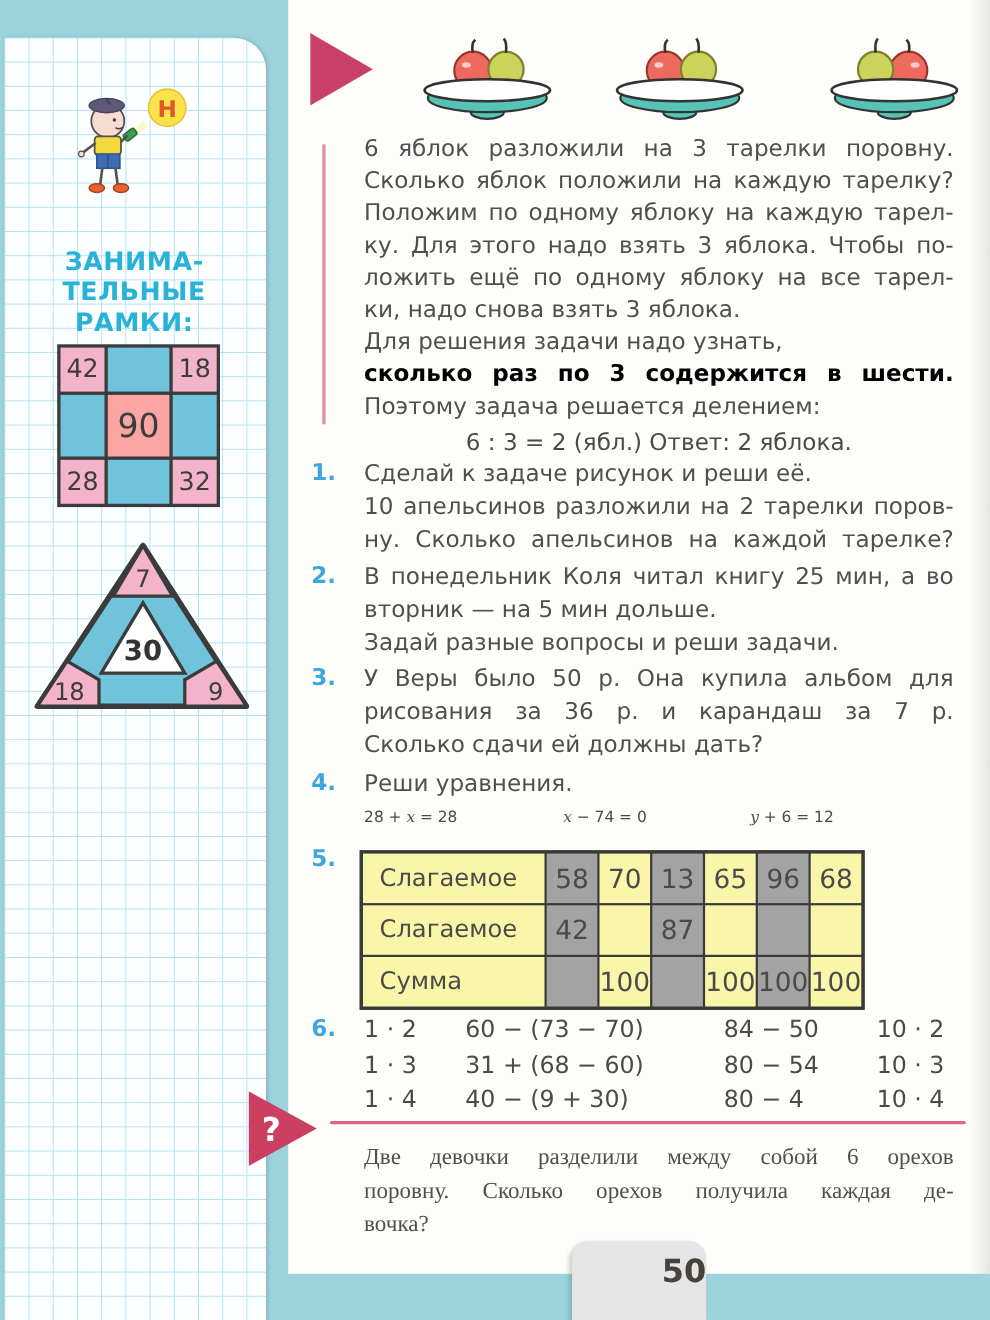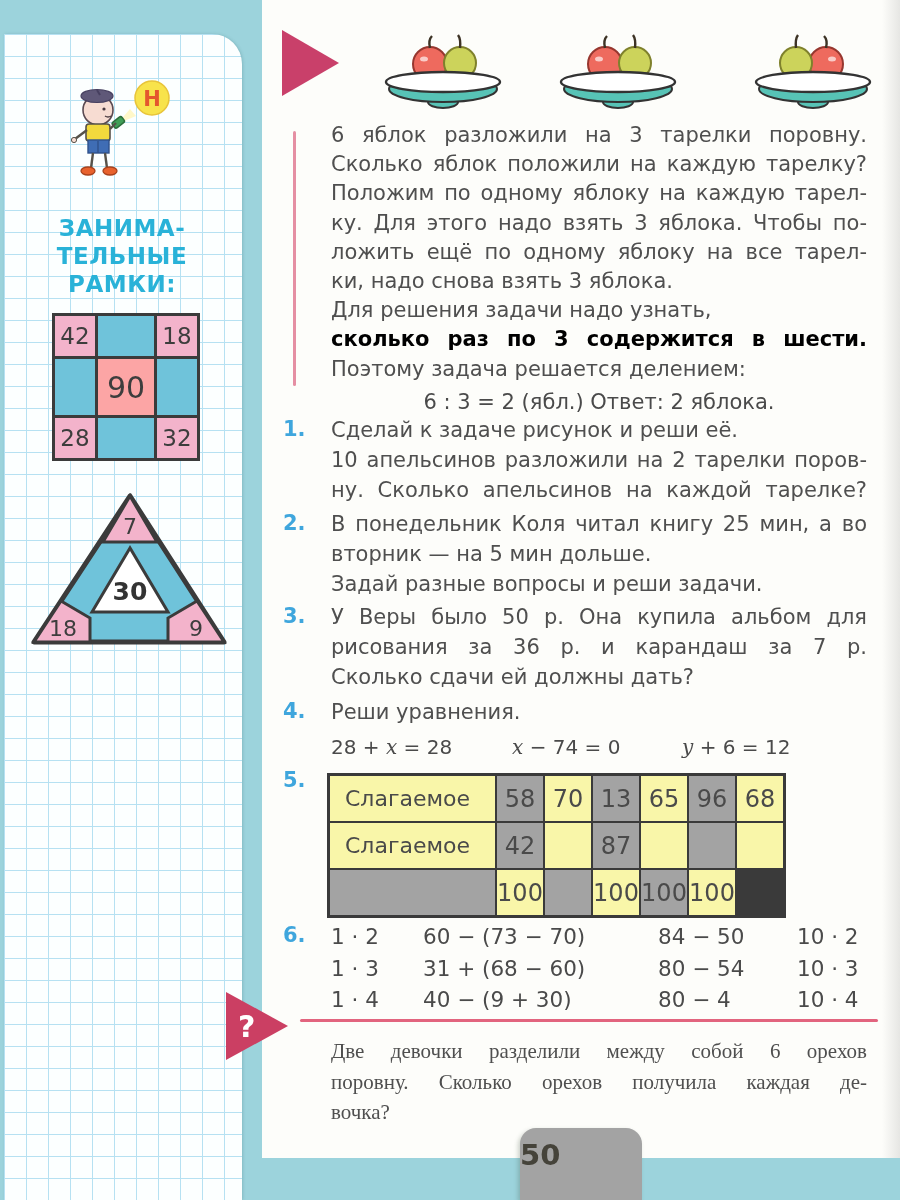--- a/index.html
+++ b/index.html
@@ -12,21 +12,21 @@
     background-color:#fcffff;
     background-image:
       linear-gradient(#b6e1f2 1px, transparent 1px),
       linear-gradient(90deg,#b6e1f2 1px, transparent 1px);
     background-size:22px 22px;
     border-top-right-radius:30px;
     box-shadow:1px 0 3px rgba(60,110,120,.25);
   }
   .boy-svg{position:absolute;left:56px;top:44px;width:118px;height:104px;}
   .side-heading{
-    position:absolute;left:8px;top:180px;width:220px;
+    position:absolute;left:8px;top:190px;width:220px;
     text-align:center;color:#29b2d8;font-weight:bold;font-size:23px;line-height:28px;letter-spacing:.5px;
   }
   
   .sq{
     position:absolute;left:48px;top:279px;width:148px;height:148px;
     display:grid;grid-template-columns:40px 1fr 40px;grid-template-rows:40px 1fr 40px;
     gap:3px;background:#3b3b3b;padding:3px;box-sizing:border-box;
   }
   .sq div{display:flex;align-items:center;justify-content:center;font-size:23px;color:#3d3d3d;}
   .sq .pinkc{background:#f3b3cb;}
@@ -52,21 +52,21 @@
   .j{text-align:justify;text-align-last:justify;}
   .b{font-weight:bold;color:#000000;}
   .intro{position:absolute;left:69px;right:33px;top:121px;}
   .solution{margin-top:3px;text-align:center;font-size:21px;line-height:30px;color:#4a4a4a;}
 
   .prob{position:absolute;left:21px;right:33px;display:flex;}
   .pnum{flex:0 0 48px;font-weight:bold;font-size:21px;color:#3fa6dd;line-height:29.5px;}
   .pbody{flex:1;min-width:0;}
   .pbody .ln{line-height:30.2px;}
 
-  .eqrow{display:flex;margin-top:8px;font-size:20px;color:#4a4a4a;}
+  .eqrow{display:flex;margin-top:8px;font-size:14px;color:#4a4a4a;}
   .eq{white-space:nowrap;}
   .eq1{width:181px;}
   .eq2{width:170px;}
   .math-var{font-family:"DejaVu Serif",serif;font-style:italic;}
 
   .ptable{
     display:grid;grid-template-columns:165px repeat(6,46px);grid-auto-rows:45px;
     gap:2px;background:#3a3a3a;border:3px solid #3a3a3a;width:max-content;
     margin-left:-4px;margin-top:7px;
   }
@@ -82,23 +82,23 @@
 
   .hr-pink{position:absolute;left:38px;top:1019px;width:578px;height:3px;background:#e2647e;border-radius:2px;}
   .footer-q{position:absolute;left:69px;right:33px;top:1036px;font-family:Liberation Serif, serif;}
   .footer-q .ln{line-height:30.5px;}
 
   .qmark-svg{position:absolute;left:226px;top:988px;width:68px;height:76px;z-index:5;}
   .qmark-text{font-size:30px;font-weight:bold;fill:#ffffff;font-family:"DejaVu Sans",sans-serif;}
 
   .pagenum-tab{
     position:absolute;left:520px;top:1128px;width:122px;height:72px;z-index:6;
-    background:#a3a3a3;border-radius:16px 16px 0 0;
+    background:#e5e5e5;border-radius:16px 16px 0 0;
     box-shadow:-2px 2px 4px rgba(60,80,60,.25);
-    display:flex;justify-content:flex-start;align-items:flex-start;
+    display:flex;justify-content:flex-end;align-items:flex-start;
   }
   .pagenum-tab span{font-size:29px;font-weight:bold;color:#45433a;margin-top:10px;}
 
   svg text{font-family:"DejaVu Sans",sans-serif;}
 </style>
 </head>
 <body>
 
 <div class="stage">
 
@@ -268,20 +268,21 @@
           <div class="tc cy">68</div>
 
           <div class="tc tlabel">Слагаемое</div>
           <div class="tc cw">42</div>
           <div class="tc cy"></div>
           <div class="tc cw">87</div>
           <div class="tc cy"></div>
           <div class="tc cw"></div>
           <div class="tc cy"></div>
 
+          <div class="tc tlabel">Сумма</div>
           <div class="tc cw"></div>
           <div class="tc cy">100</div>
           <div class="tc cw"></div>
           <div class="tc cy">100</div>
           <div class="tc cw">100</div>
           <div class="tc cy">100</div>
         </div>
       </div>
     </div>
 

